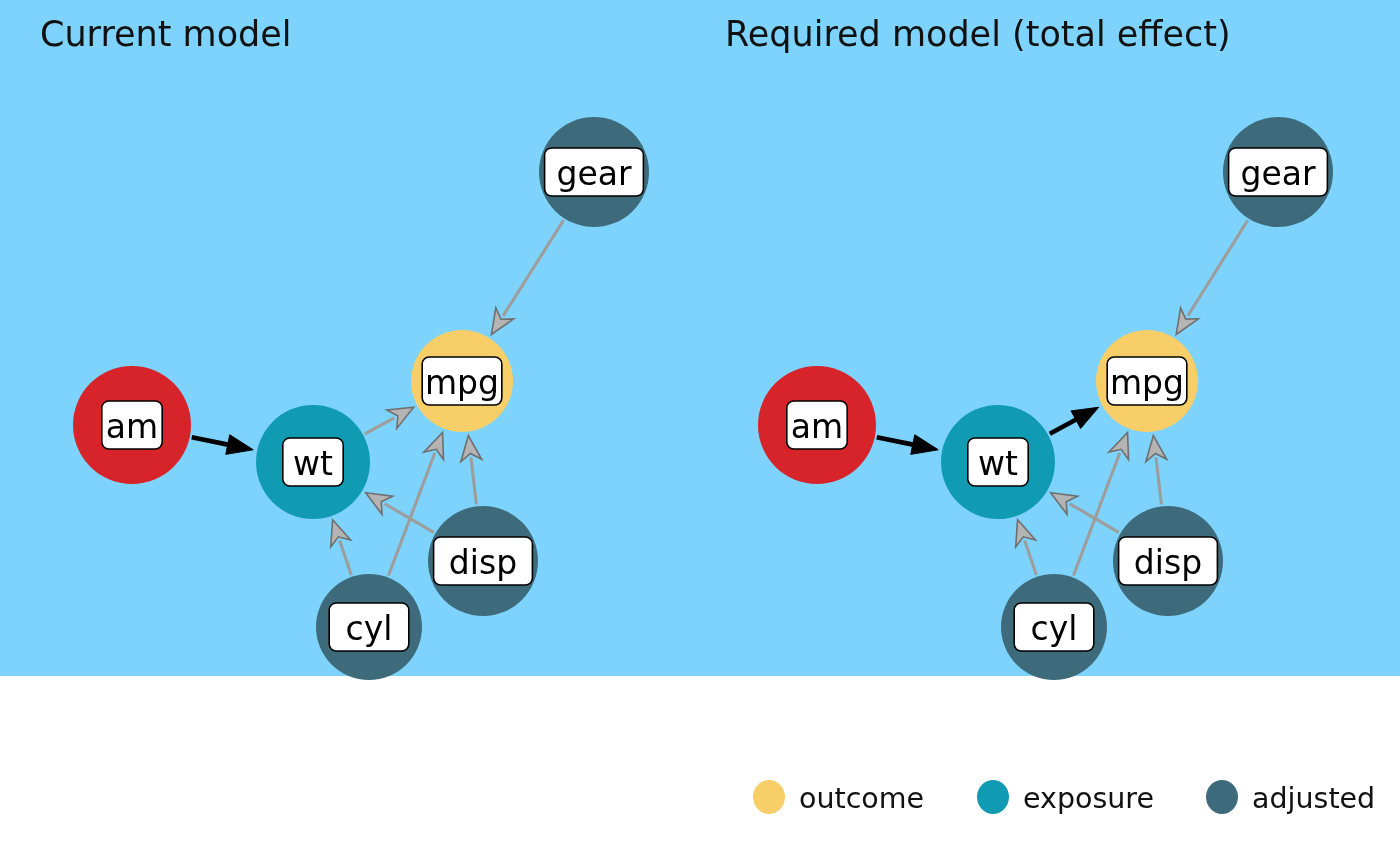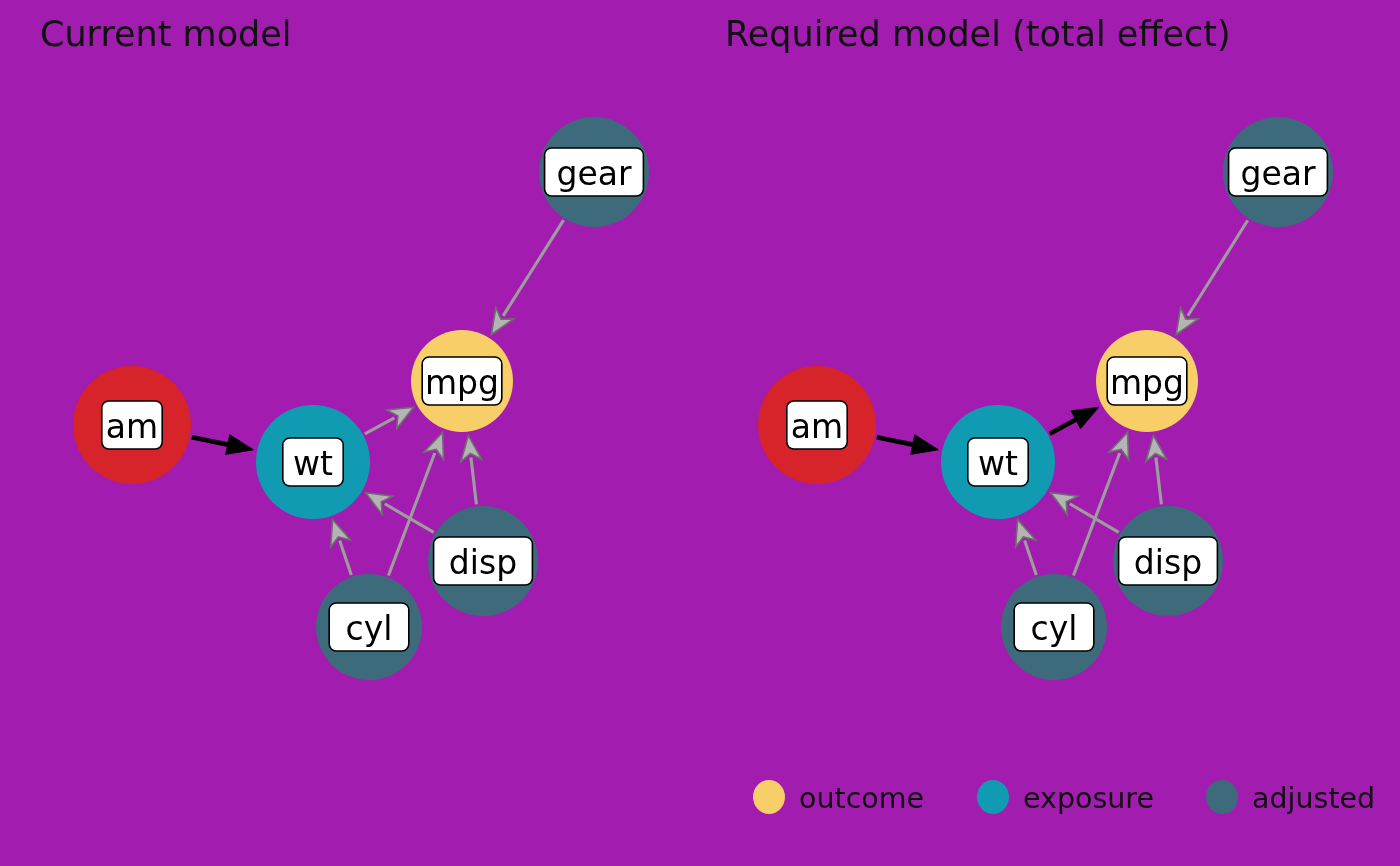--- a/index.html
+++ b/index.html
@@ -9,22 +9,22 @@
   }
   body {
     width: 1400px;
     height: 866px;
     overflow: hidden;
     font-family: "DejaVu Sans", sans-serif;
   }
   #stage {
     position: relative;
     width: 1400px;
-    height: 866px;
-    background: #a21caf;
+    height: 676px;
+    background: #7dd3fc;
   }
   svg.dag-canvas {
     position: absolute;
     left: 0;
     top: 0;
     width: 1400px;
     height: 866px;
   }
   .panel-title {
     font-family: "DejaVu Sans", sans-serif;

